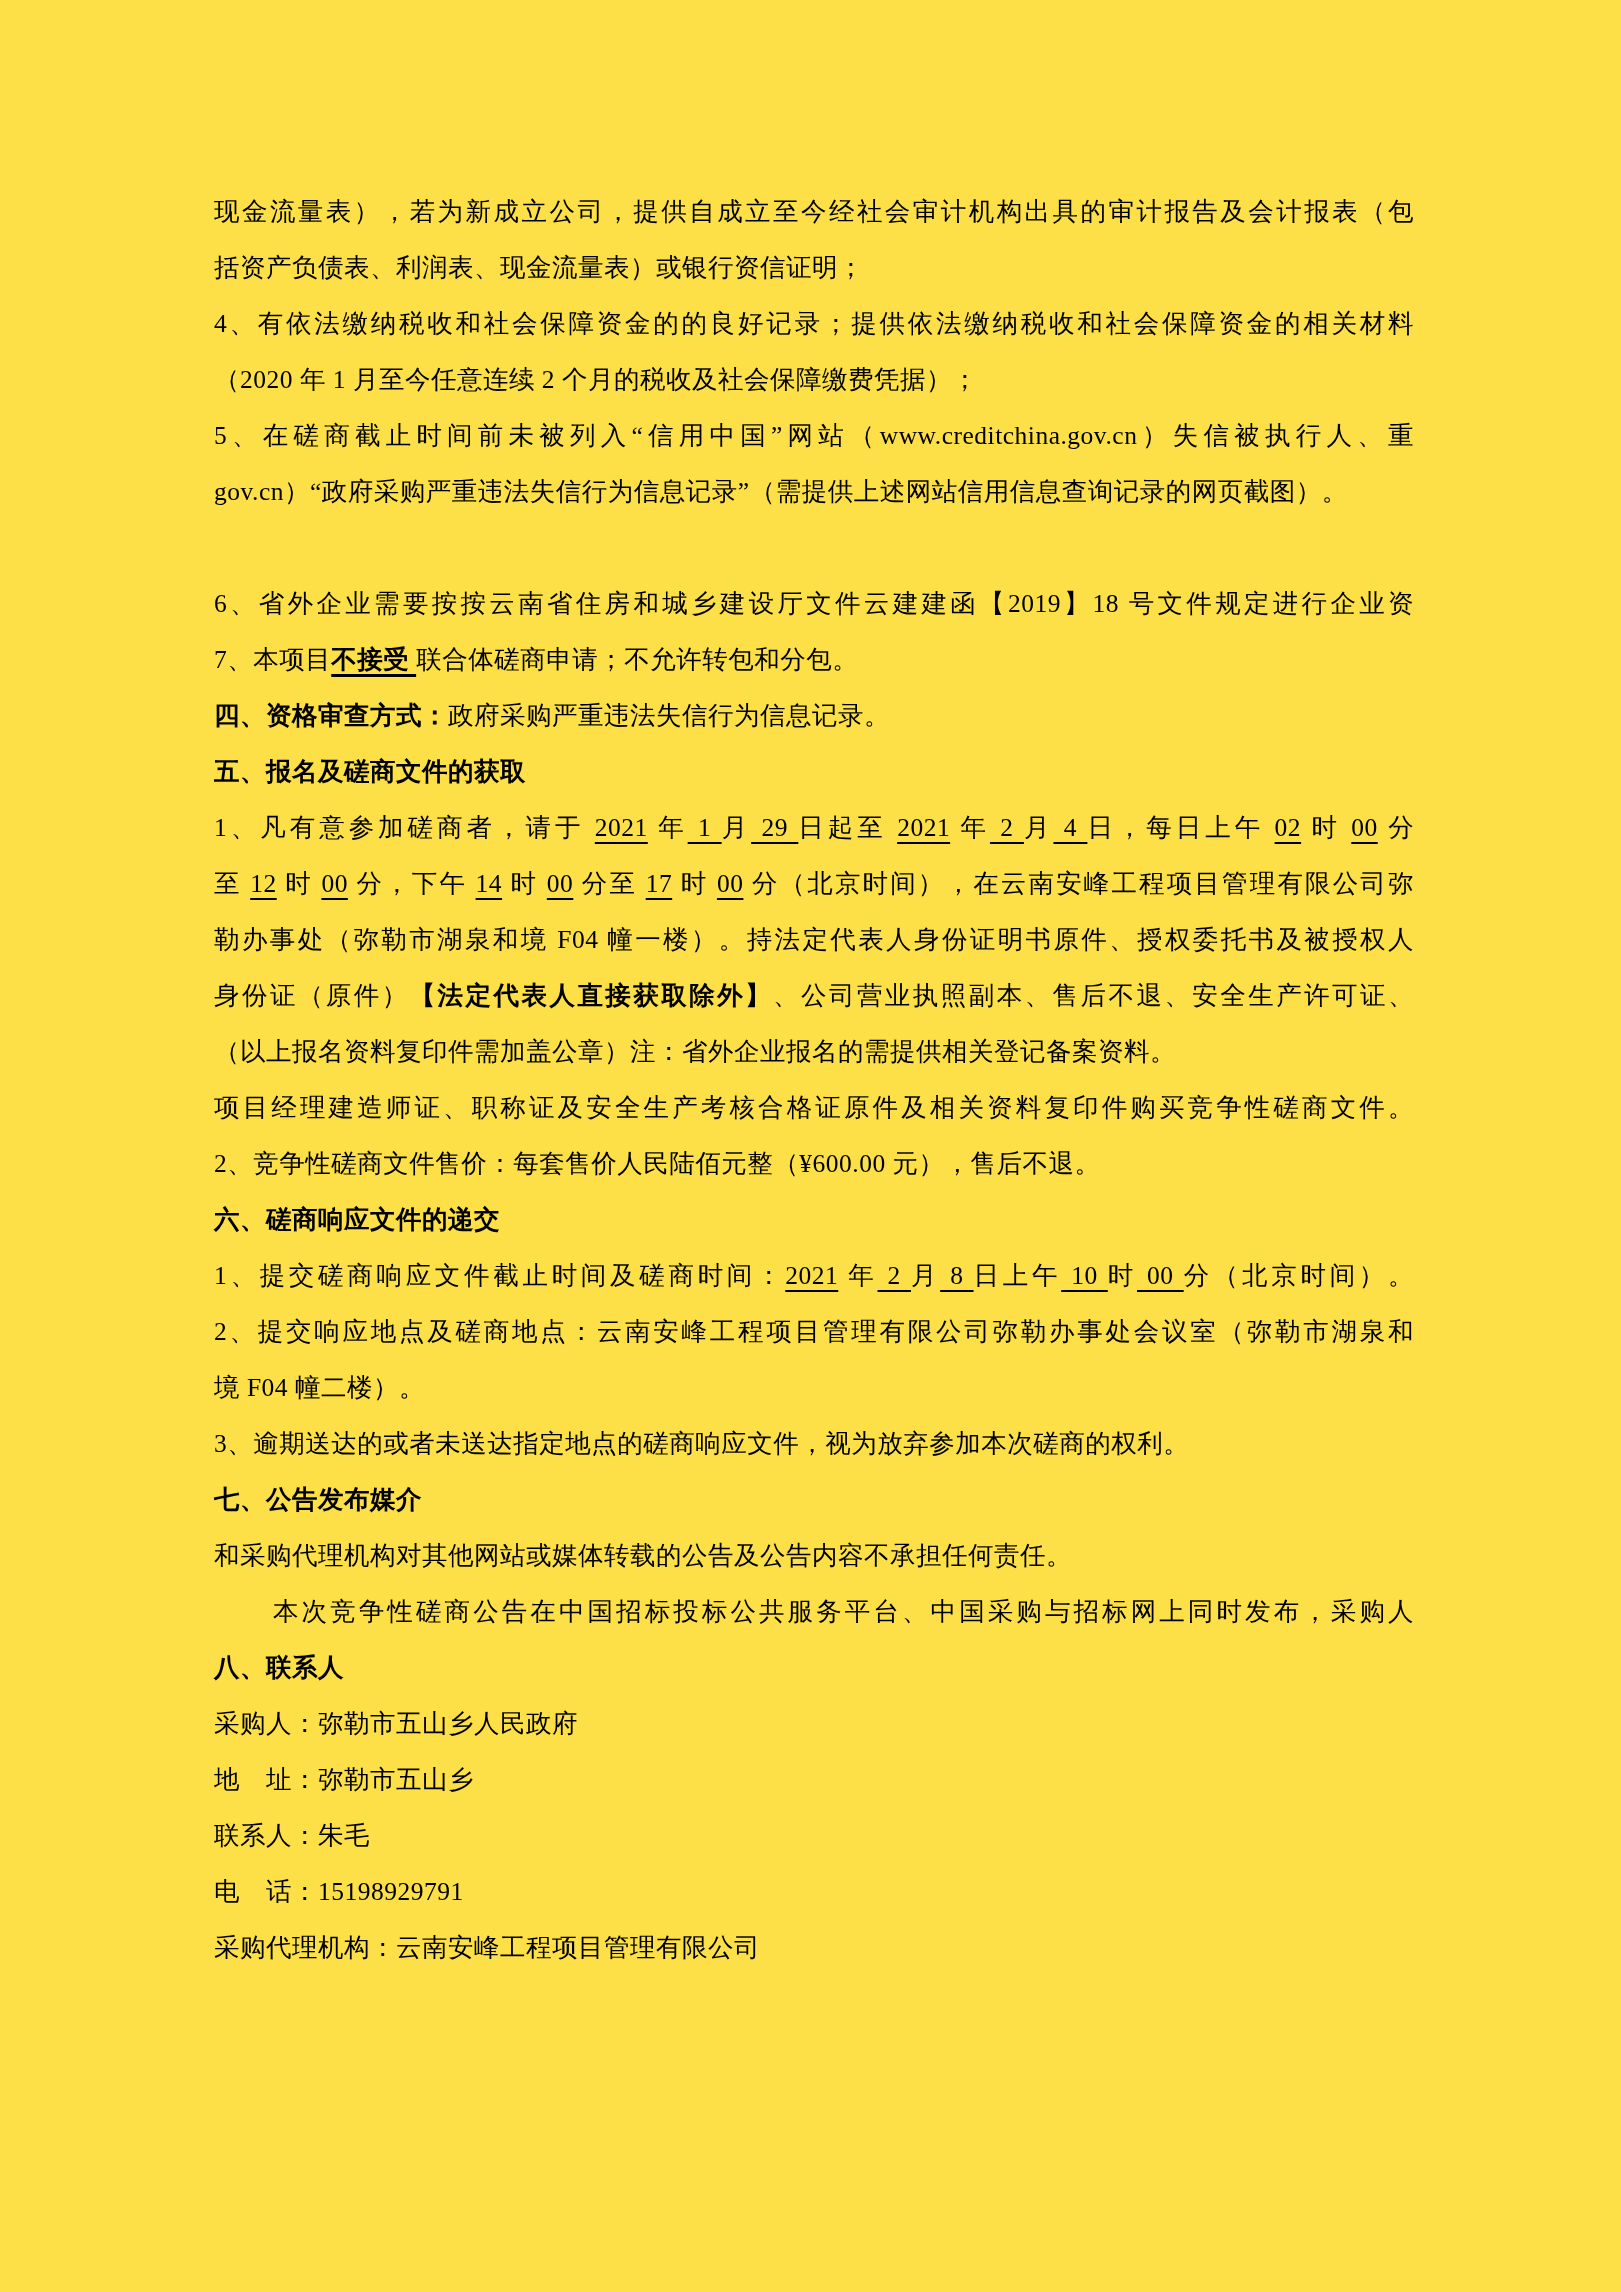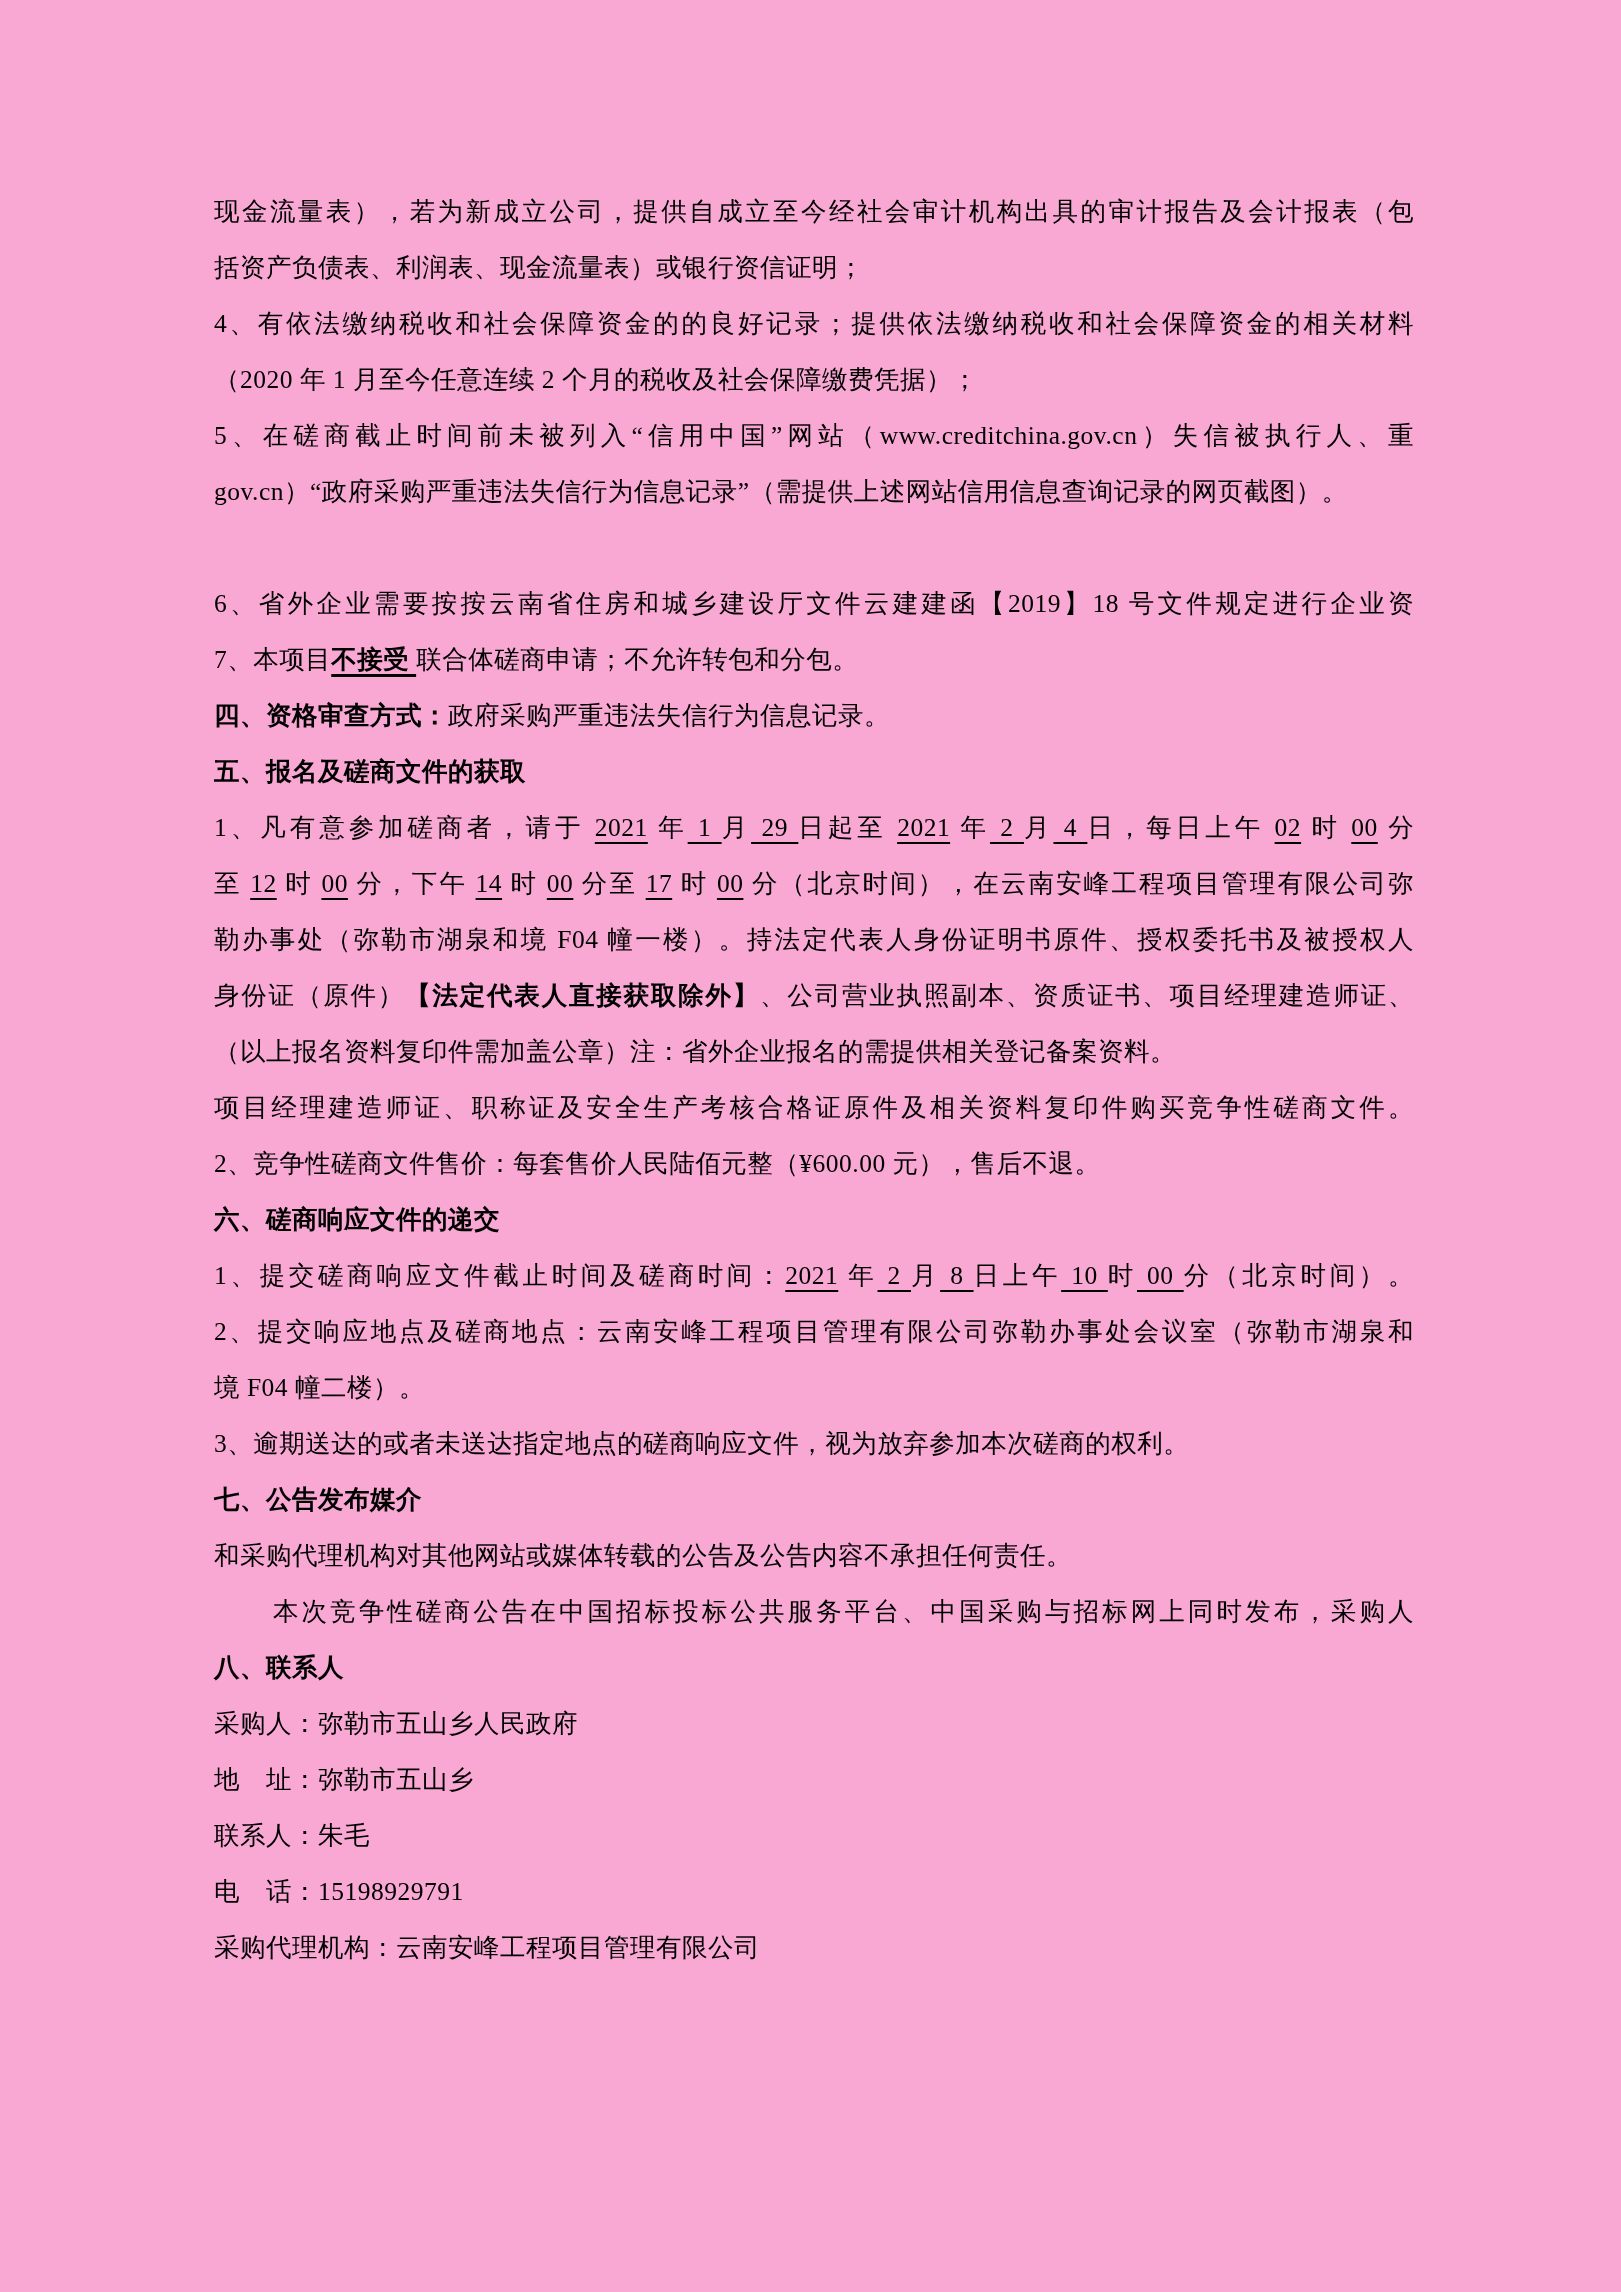--- a/index.html
+++ b/index.html
@@ -4,21 +4,21 @@
 <style>
   html, body {
     margin: 0;
     padding: 0;
     background: #ffffff;
   }
   .page {
     position: relative;
     width: 1621px;
     height: 2293px;
-    background: #f9a8d4;
+    background: #fde047;
     color: #000000;
     font-family: "Liberation Serif", "DejaVu Serif", serif;
     overflow: hidden;
   }
   .doc-body {
     position: absolute;
     left: 214px;
     top: 184px;
     width: 1200px;
   }
@@ -58,21 +58,21 @@
       <div class="line just"><span>5、在磋商截止时间前未被列入“信用中国”网站（www.creditchina.gov.cn）失信被执行人、重</span></div>
       <div class="line"><span>gov.cn）“政府采购严重违法失信行为信息记录”（需提供上述网站信用信息查询记录的网页截图）。</span></div>
       <div class="line blank">&nbsp;</div>
       <div class="line just"><span>6、省外企业需要按按云南省住房和城乡建设厅文件云建建函【2019】18 号文件规定进行企业资</span></div>
       <div class="line"><span>7、本项目</span><span class="b u">不接受 </span><span>联合体磋商申请；不允许转包和分包。</span></div>
       <div class="line"><span class="b">四、资格审查方式：</span><span>政府采购严重违法失信行为信息记录。</span></div>
       <div class="line"><span class="b">五、报名及磋商文件的获取</span></div>
       <div class="line just"><span>1、凡有意参加磋商者，请于 </span><span class="u">2021</span><span> 年</span><span class="u"> 1 </span><span>月</span><span class="u"> 29 </span><span>日起至 </span><span class="u">2021</span><span> 年</span><span class="u"> 2 </span><span>月</span><span class="u"> 4 </span><span>日，每日上午 </span><span class="u">02</span><span> 时 </span><span class="u">00</span><span> 分</span></div>
       <div class="line just"><span>至 </span><span class="u">12</span><span> 时 </span><span class="u">00</span><span> 分，下午 </span><span class="u">14</span><span> 时 </span><span class="u">00</span><span> 分至 </span><span class="u">17</span><span> 时 </span><span class="u">00</span><span> 分（北京时间），在云南安峰工程项目管理有限公司弥</span></div>
       <div class="line just"><span>勒办事处（弥勒市湖泉和境 F04 幢一楼）。持法定代表人身份证明书原件、授权委托书及被授权人</span></div>
-      <div class="line just"><span>身份证（原件）</span><span class="b">【法定代表人直接获取除外】</span><span>、公司营业执照副本、资质证书、项目经理建造师证、</span></div>
+      <div class="line just"><span>身份证（原件）</span><span class="b">【法定代表人直接获取除外】</span><span>、公司营业执照副本、售后不退、安全生产许可证、</span></div>
       <div class="line"><span>（以上报名资料复印件需加盖公章）注：省外企业报名的需提供相关登记备案资料。</span></div>
       <div class="line just"><span>项目经理建造师证、职称证及安全生产考核合格证原件及相关资料复印件购买竞争性磋商文件。</span></div>
       <div class="line"><span>2、竞争性磋商文件售价：每套售价人民陆佰元整（¥600.00 元），售后不退。</span></div>
       <div class="line"><span class="b">六、磋商响应文件的递交</span></div>
       <div class="line just"><span>1、提交磋商响应文件截止时间及磋商时间：</span><span class="u">2021</span><span> 年</span><span class="u"> 2 </span><span>月</span><span class="u"> 8 </span><span>日上午</span><span class="u"> 10 </span><span>时</span><span class="u"> 00 </span><span>分（北京时间）。</span></div>
       <div class="line just"><span>2、提交响应地点及磋商地点：云南安峰工程项目管理有限公司弥勒办事处会议室（弥勒市湖泉和</span></div>
       <div class="line"><span>境 F04 幢二楼）。</span></div>
       <div class="line"><span>3、逾期送达的或者未送达指定地点的磋商响应文件，视为放弃参加本次磋商的权利。</span></div>
       <div class="line"><span class="b">七、公告发布媒介</span></div>
       <div class="line"><span>和采购代理机构对其他网站或媒体转载的公告及公告内容不承担任何责任。</span></div>

